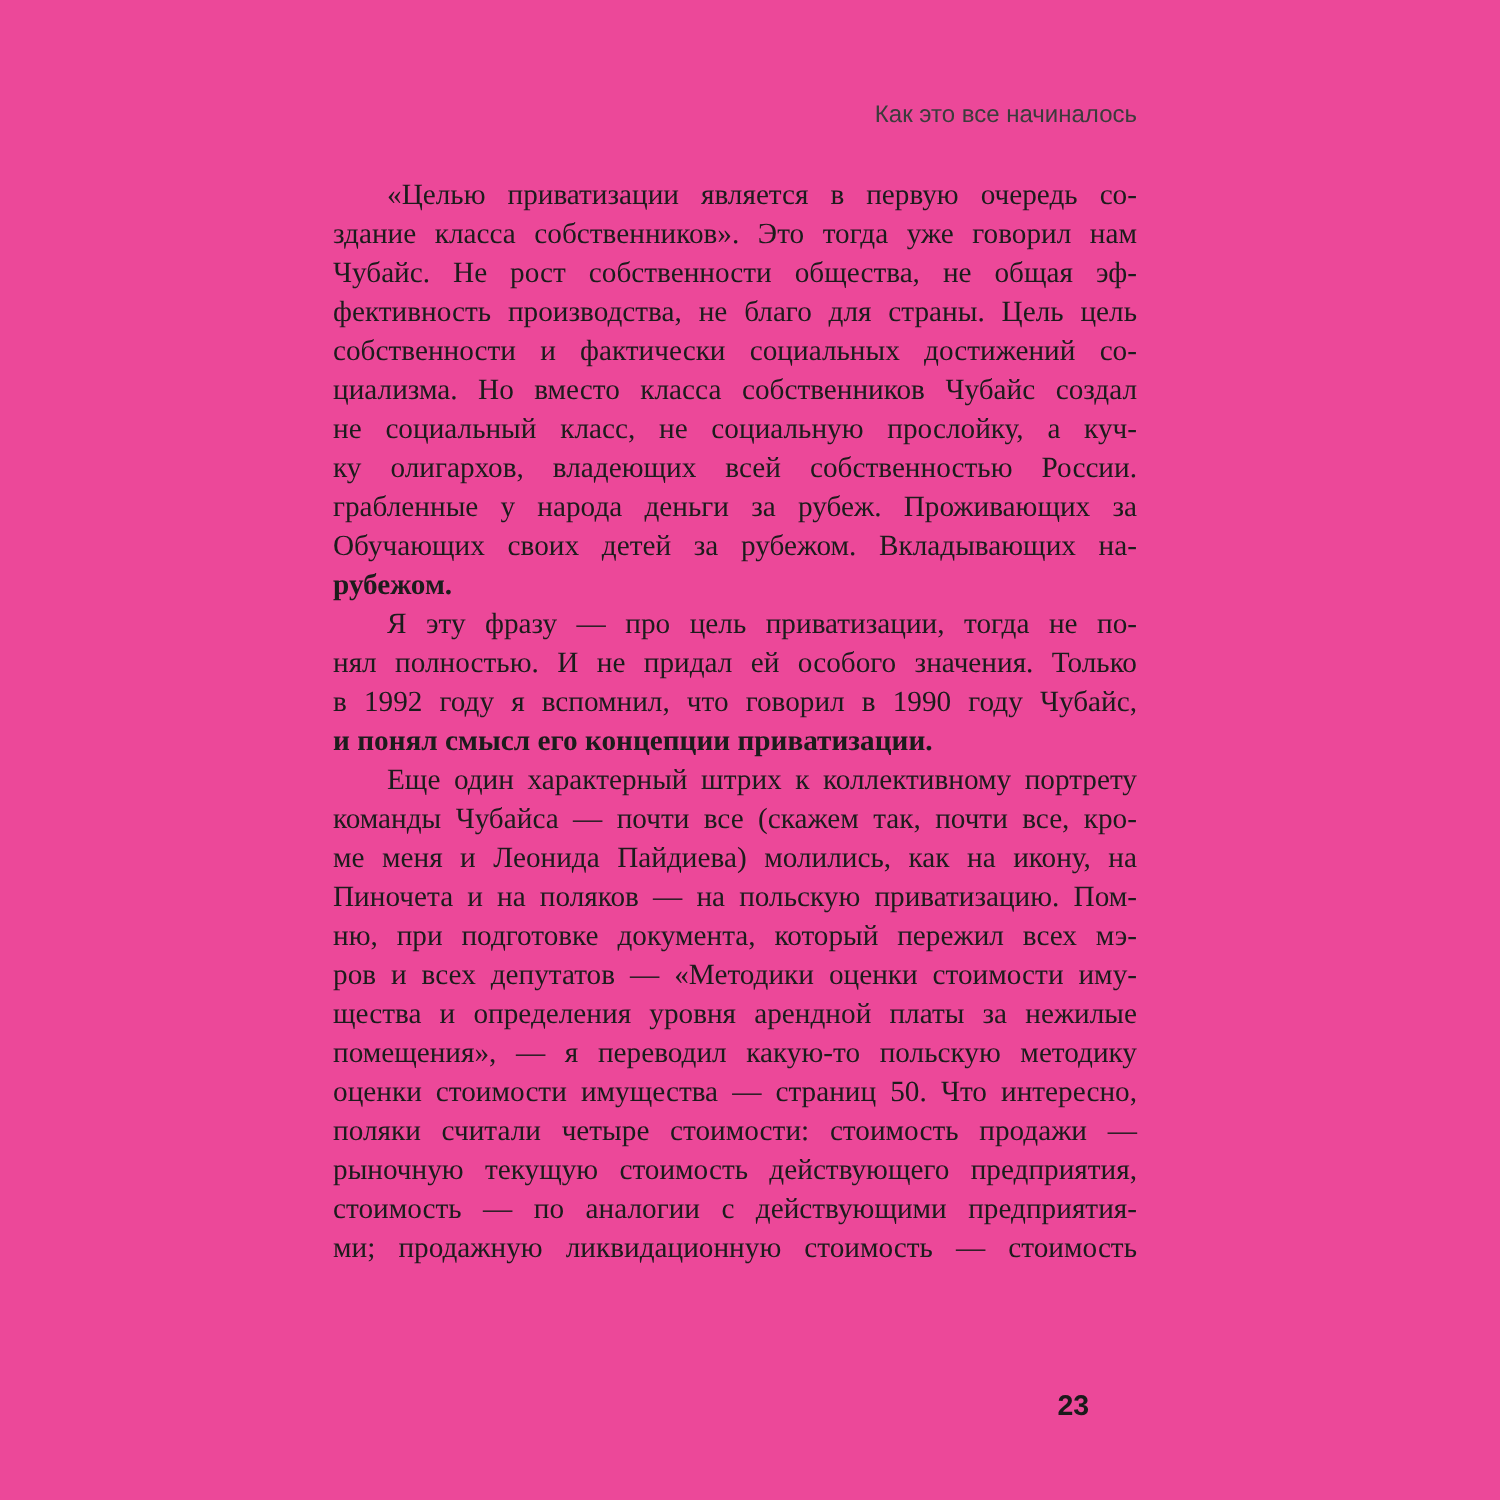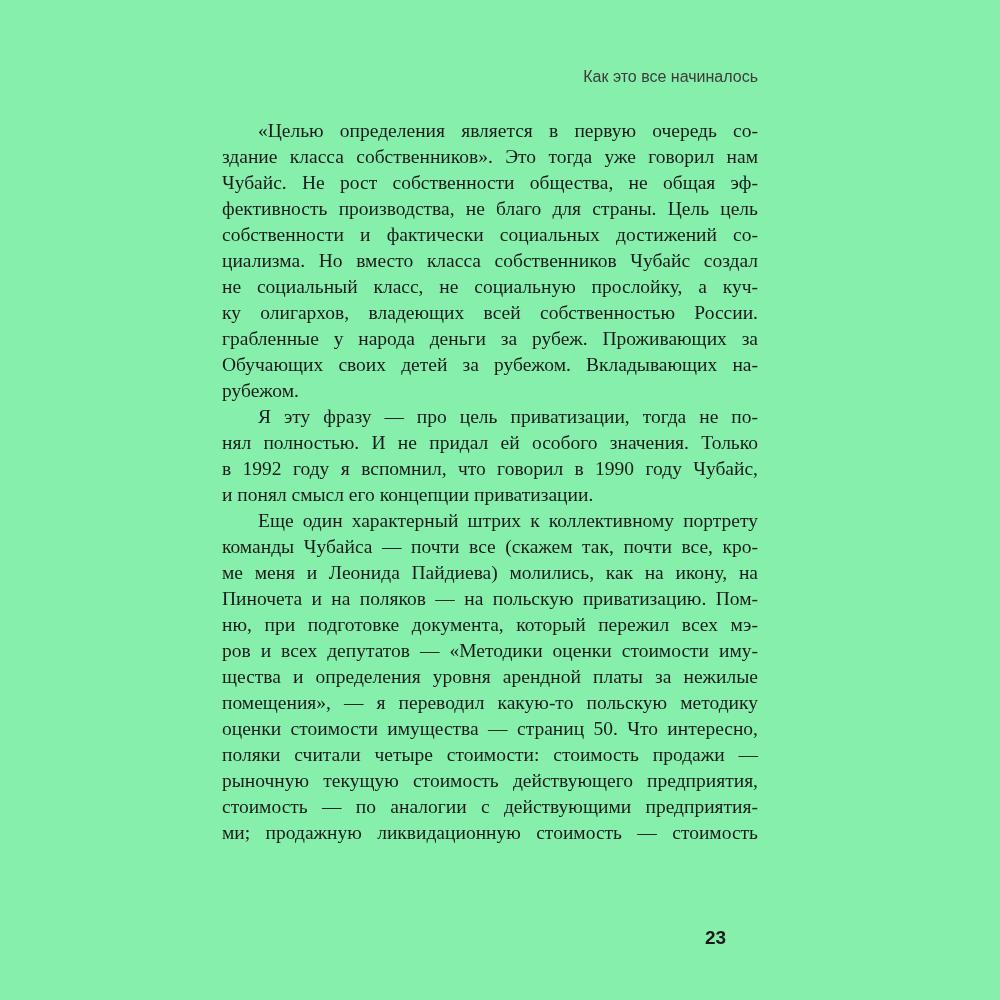--- a/index.html
+++ b/index.html
@@ -4,21 +4,21 @@
 <style>
   html, body {
     margin: 0;
     padding: 0;
     background: #ffffff;
   }
   .page {
     position: relative;
     width: 1000px;
     height: 1000px;
-    background: #86efac;
+    background: #ec4899;
     overflow: hidden;
   }
   .running-header {
     position: absolute;
     top: 68px;
     right: 242px;
     font-family: "Liberation Sans", sans-serif;
     font-size: 16px;
     line-height: 1.1;
     color: #3c3c3c;
@@ -40,20 +40,21 @@
   .text-line {
     text-align: justify;
     text-align-last: justify;
     white-space: normal;
   }
   .text-line.first-line {
     padding-left: 36px;
   }
   .text-line.last-left {
     text-align-last: left;
+    font-weight: bold;
   }
   .page-number {
     position: absolute;
     top: 927px;
     left: 705px;
     width: 60px;
     text-align: left;
     font-family: "Liberation Sans", sans-serif;
     font-size: 19px;
     font-weight: bold;
@@ -61,21 +62,21 @@
   }
 </style>
 </head>
 <body>
 
 <div class="page">
   <div class="running-header">Как это все начиналось</div>
 
   <div class="page-body">
       <div class="paragraph">
-        <div class="text-line first-line">«Целью определения является в первую очередь со-</div>
+        <div class="text-line first-line">«Целью приватизации является в первую очередь со-</div>
         <div class="text-line">здание класса собственников». Это тогда уже говорил нам</div>
         <div class="text-line">Чубайс. Не рост собственности общества, не общая эф-</div>
         <div class="text-line">фективность производства, не благо для страны. Цель цель</div>
         <div class="text-line">собственности и фактически социальных достижений со-</div>
         <div class="text-line">циализма. Но вместо класса собственников Чубайс создал</div>
         <div class="text-line">не социальный класс, не социальную прослойку, а куч-</div>
         <div class="text-line">ку олигархов, владеющих всей собственностью России.</div>
         <div class="text-line">грабленные у народа деньги за рубеж. Проживающих за</div>
         <div class="text-line">Обучающих своих детей за рубежом. Вкладывающих на-</div>
         <div class="text-line last-left">рубежом.</div>

